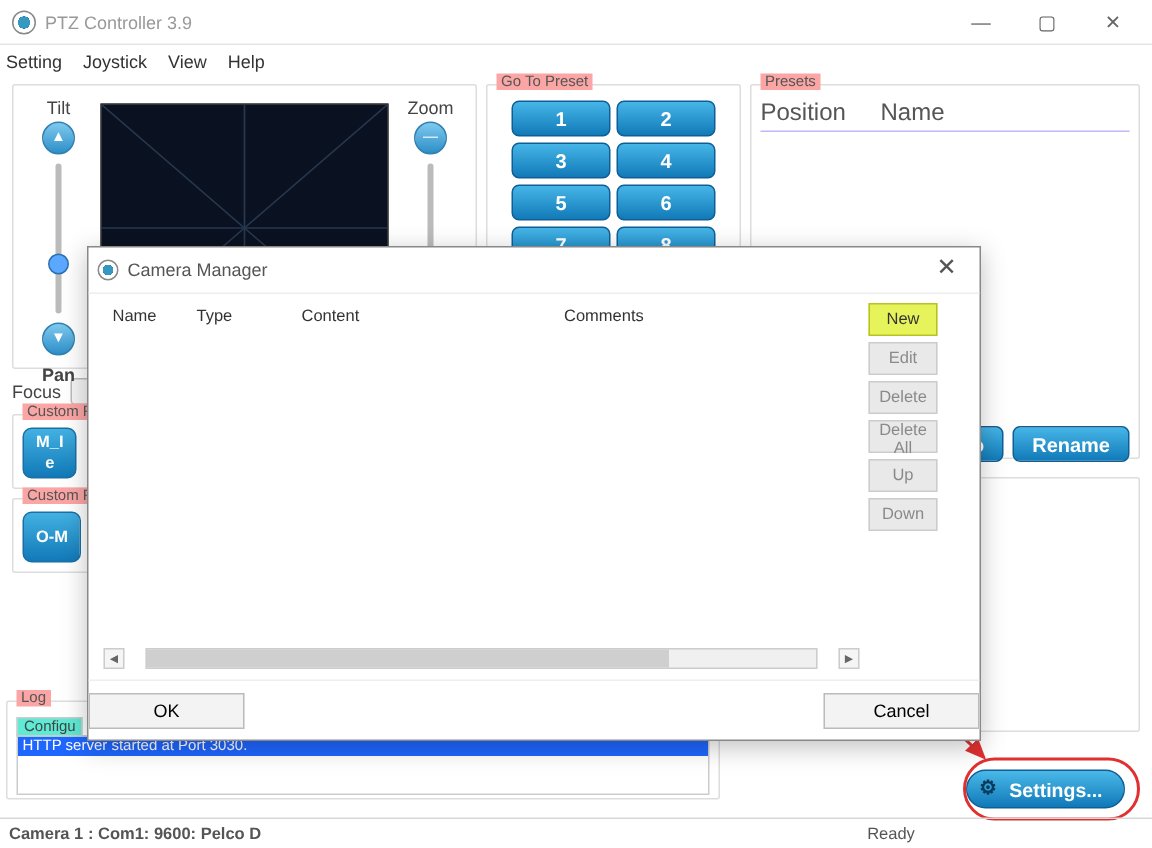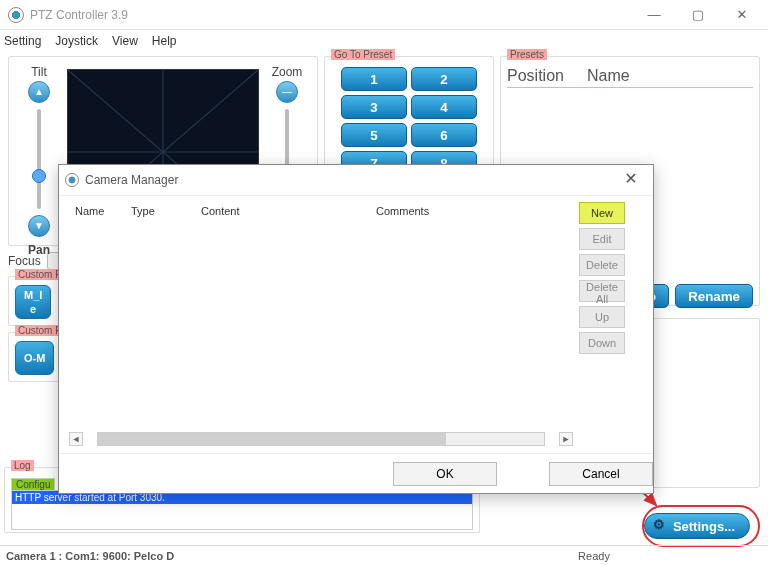--- a/index.html
+++ b/index.html
@@ -43,21 +43,21 @@
   .preset-actions { display:flex; gap:6px; justify-content:flex-end; margin-top:6px; }
   .pill-btn { height:24px; padding:0 12px; border-radius:5px; border:1px solid #0e5f96; background:linear-gradient(#46b5e7,#117ab8); color:#fff; font-weight:bold; }
   .comments-grp { height:170px; margin-top:6px; }
   .settings-btn { position:absolute; right:18px; bottom:26px; height:26px; padding:0 14px 0 28px; border-radius:13px; border:1px solid #0e5f96; background:linear-gradient(#4ab8e8,#0f79b8); color:#fff; font-weight:bold; font-size:13px; }
   .settings-btn::before { content:"⚙"; position:absolute; left:8px; top:3px; color:#083a5c; }
   .settings-halo { position:absolute; right:8px; bottom:18px; width:118px; height:42px; border:2px solid #e03030; border-radius:21px; pointer-events:none; }
   .arrow-svg { position:absolute; right:90px; bottom:40px; pointer-events:none; }
   .log-grp { position:absolute; left:4px; bottom:26px; width:476px; height:66px; }
   .log-body { height:40px; background:#fff; border:1px solid #ccc; overflow:hidden; }
   .log-line { background:#1f66ff; color:#fff; font-size:10px; padding:1px 3px; }
-  .cfg-label { position:absolute; top:2px; left:6px; background:#84cc16; border:1px solid #ccc; padding:0 4px; font-size:10px; }
+  .cfg-label { position:absolute; top:2px; left:6px; background:#5eead4; border:1px solid #ccc; padding:0 4px; font-size:10px; }
   .statusbar { position:absolute; left:0; right:0; bottom:0; height:20px; border-top:1px solid #d8d8d8; display:flex; align-items:center; font-size:11px; color:#555; }
   .statusbar .sb-left { padding-left:6px; width:420px;font-weight:bold; }
   .statusbar .sb-mid { flex:1; text-align:center; }
 
   
   .modal { position:absolute; left:58px; top:164px; width:596px; height:330px; background:#fff; border:1px solid #888; box-shadow:0 4px 16px rgba(0,0,0,0.25); display:flex; flex-direction:column; }
   .modal-title { height:30px; display:flex; align-items:center; padding:0 6px; font-size:12px; color:#555; }
   .modal-title .title-icon { width:14px; height:14px; margin-right:6px; border-radius:50%; border:1px solid #888; background: radial-gradient(circle at 50% 50%, #3498c0 40%, #1d6fa5 41%, transparent 42%); }
   .modal-title .spacer { flex:1; }
   .modal-close { width:32px; height:24px; font-size:16px; text-align:center; line-height:22px; cursor:default; }
@@ -67,21 +67,21 @@
   .modal-thead div { padding:3px 6px; }
   .mcol-name{width:56px;} .mcol-type{width:70px;} .mcol-content{width:175px;} .mcol-comments{flex:1;}
   .modal-rows { flex:1; border:0; }
   .modal-scroll { height:16px; display:flex; align-items:center; }
   .hscroll { flex:1; height:14px; background:#f0f0f0; border:1px solid #ccc; position:relative; margin:0 14px; }
   .hscroll-thumb { position:absolute; left:0; top:0; height:12px; width:78%; background:#cfcfcf; }
   .hscroll-arrow { width:14px; height:14px; border:1px solid #ccc; background:#f5f5f5; font-size:9px; text-align:center; line-height:12px; color:#666; }
   .modal-side { width:80px; padding:6px; }
   .side-btn { display:block; width:46px; height:22px; margin-bottom:4px; font-size:11px; border:1px solid #ccc; background:#e9e9e9; color:#8a8a8a; }
   .side-btn.active { background:#e7f35a; color:#333; border-color:#b8c222; }
-  .modal-footer { height:40px; border-top:1px solid #eee; display:flex; align-items:center; justify-content:flex-end; gap:52px; }
+  .modal-footer { height:40px; border-top:1px solid #eee; display:flex; align-items:center; justify-content:space-between; gap:52px; }
   .dlg-btn { width:104px; height:24px; border:1px solid #bbb; background:#f3f3f3; font-size:12px; }
 </style>
 </head>
 <body>
 
 <div class="titlebar">
   <div class="title-icon"></div>
   <div>PTZ Controller 3.9</div>
   <div class="spacer"></div>
   <div class="winbtn">—</div>

